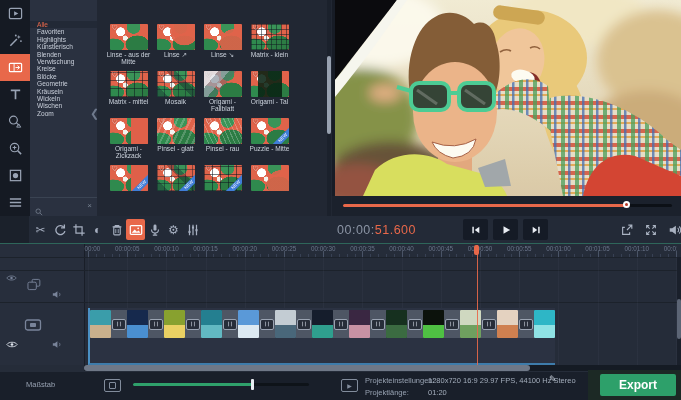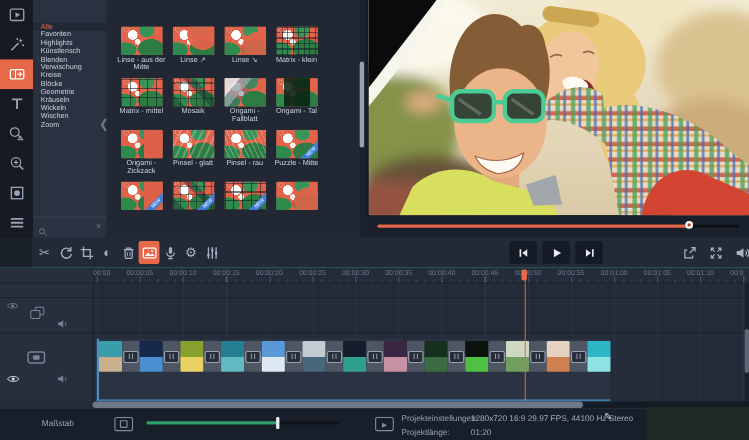--- a/index.html
+++ b/index.html
@@ -448,20 +448,23 @@
         <span class="ico">
           <svg viewBox="0 0 16 16" width="14" height="14">
             <path d="M4 2 v12 M8 2 v12 M12 2 v12" stroke="currentColor" stroke-width="1.4"></path>
             <rect x="2.8" y="9" width="2.4" height="2.4" fill="currentColor"></rect>
             <rect x="6.8" y="4" width="2.4" height="2.4" fill="currentColor"></rect>
             <rect x="10.8" y="7" width="2.4" height="2.4" fill="currentColor"></rect>
           </svg>
         </span>
       </div>
     </div>
+  <div class="timecode">
+    <span class="tc-dim">00:00:</span><span class="tc-act">51.600</span>
+  </div>
   <div class="transport" id="transport">
       <div class="pbtn">
         <span class="ico">
           <svg viewBox="0 0 14 12" width="14" height="14">
             <path d="M3.5 2 v8" stroke="currentColor" stroke-width="1.8"></path>
             <path d="M11 2 L5.5 6 L11 10 Z" fill="currentColor"></path>
           </svg>
         </span>
       </div>
       <div class="pbtn">
@@ -675,28 +678,29 @@
 
   <div class="hsb">
       <div class="hsb-thumb"></div>
     </div>
   <div class="vsb2">
       <div class="vsb2-thumb"></div>
     </div>
 </div>
 
 <div class="bottombar">
-  <span class="fl" style="left:38px;top:8px">Maßstab</span>
+  <span class="fl" style="left:26px;top:8px">Maßstab</span>
   <span class="fbtn" style="left:104px;top:7px">
       <span class="inner"></span>
     </span>
   <div class="sl-track">
     <div class="sl-fill"></div>
     <div class="sl-handle"></div>
   </div>
   <span class="fbtn" style="left:341px;top:7px">▶</span>
   <span class="fl" style="left:365px;top:4px">Projekteinstellungen:</span>
   <span class="fl" style="left:428px;top:4px;color:#a3adbb">1280x720 16:9 29.97 FPS, 44100 Hz Stereo</span>
   <span class="pencil">✎</span>
   <span class="fl" style="left:365px;top:16px">Projektlänge:</span>
   <span class="fl" style="left:428px;top:16px;color:#a3adbb">01:20</span>
   <div class="greenpatch"></div>
+  <div class="export">Export</div>
 </div>
 
 </body></html>

